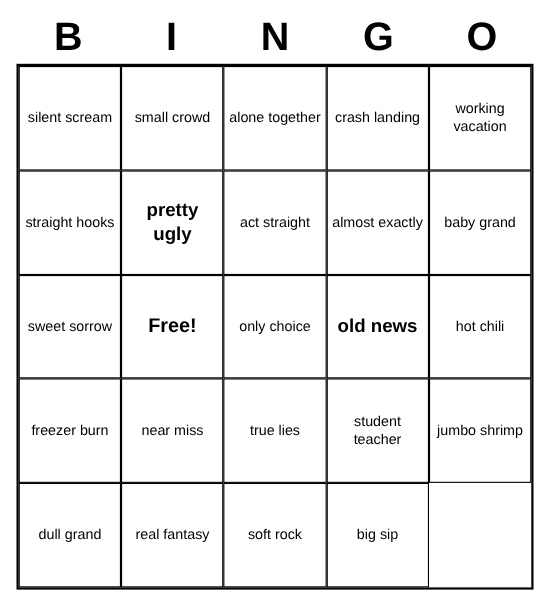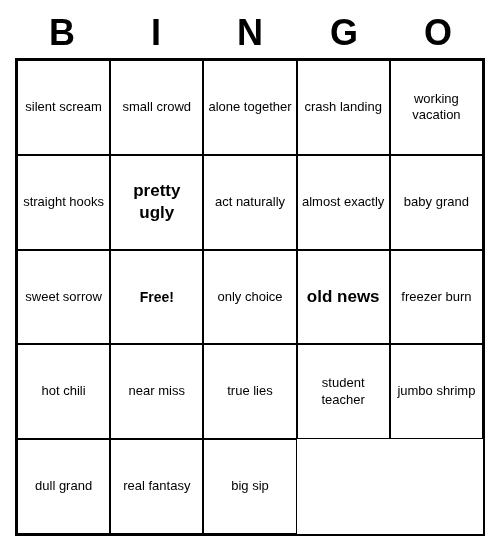--- a/index.html
+++ b/index.html
@@ -38,21 +38,21 @@
       display: flex;
       align-items: center;
       justify-content: center;
       text-align: center;
       padding: 4px;
       font-size: 13px;
       line-height: 1.3;
       color: #000;
     }
     .cell.free {
-      font-size: 14px;
+      font-size: 18px;
       font-weight: bold;
     }
     .cell.large-text {
       font-size: 17px;
       font-weight: bold;
     }
   </style>
 </head>
 <body>
 
@@ -72,43 +72,45 @@
 together</div>
     <div class="cell">crash
 landing</div>
     <div class="cell">working
 vacation</div>
     <div class="cell">straight
 hooks</div>
     <div class="cell large-text">pretty
 ugly</div>
     <div class="cell">act
-naturally</div>
+straight</div>
     <div class="cell">almost
 exactly</div>
     <div class="cell">baby
 grand</div>
     <div class="cell">sweet
 sorrow</div>
     <div class="cell free">Free!</div>
     <div class="cell">only
 choice</div>
     <div class="cell large-text">old
 news</div>
+    <div class="cell">hot
+chili</div>
     <div class="cell">freezer
 burn</div>
-    <div class="cell">hot
-chili</div>
     <div class="cell">near
 miss</div>
     <div class="cell">true
 lies</div>
     <div class="cell">student
 teacher</div>
     <div class="cell">jumbo
 shrimp</div>
     <div class="cell">dull
 grand</div>
     <div class="cell">real
 fantasy</div>
+    <div class="cell">soft
+rock</div>
     <div class="cell">big
 sip</div>
   </div>
 
 </body></html>

